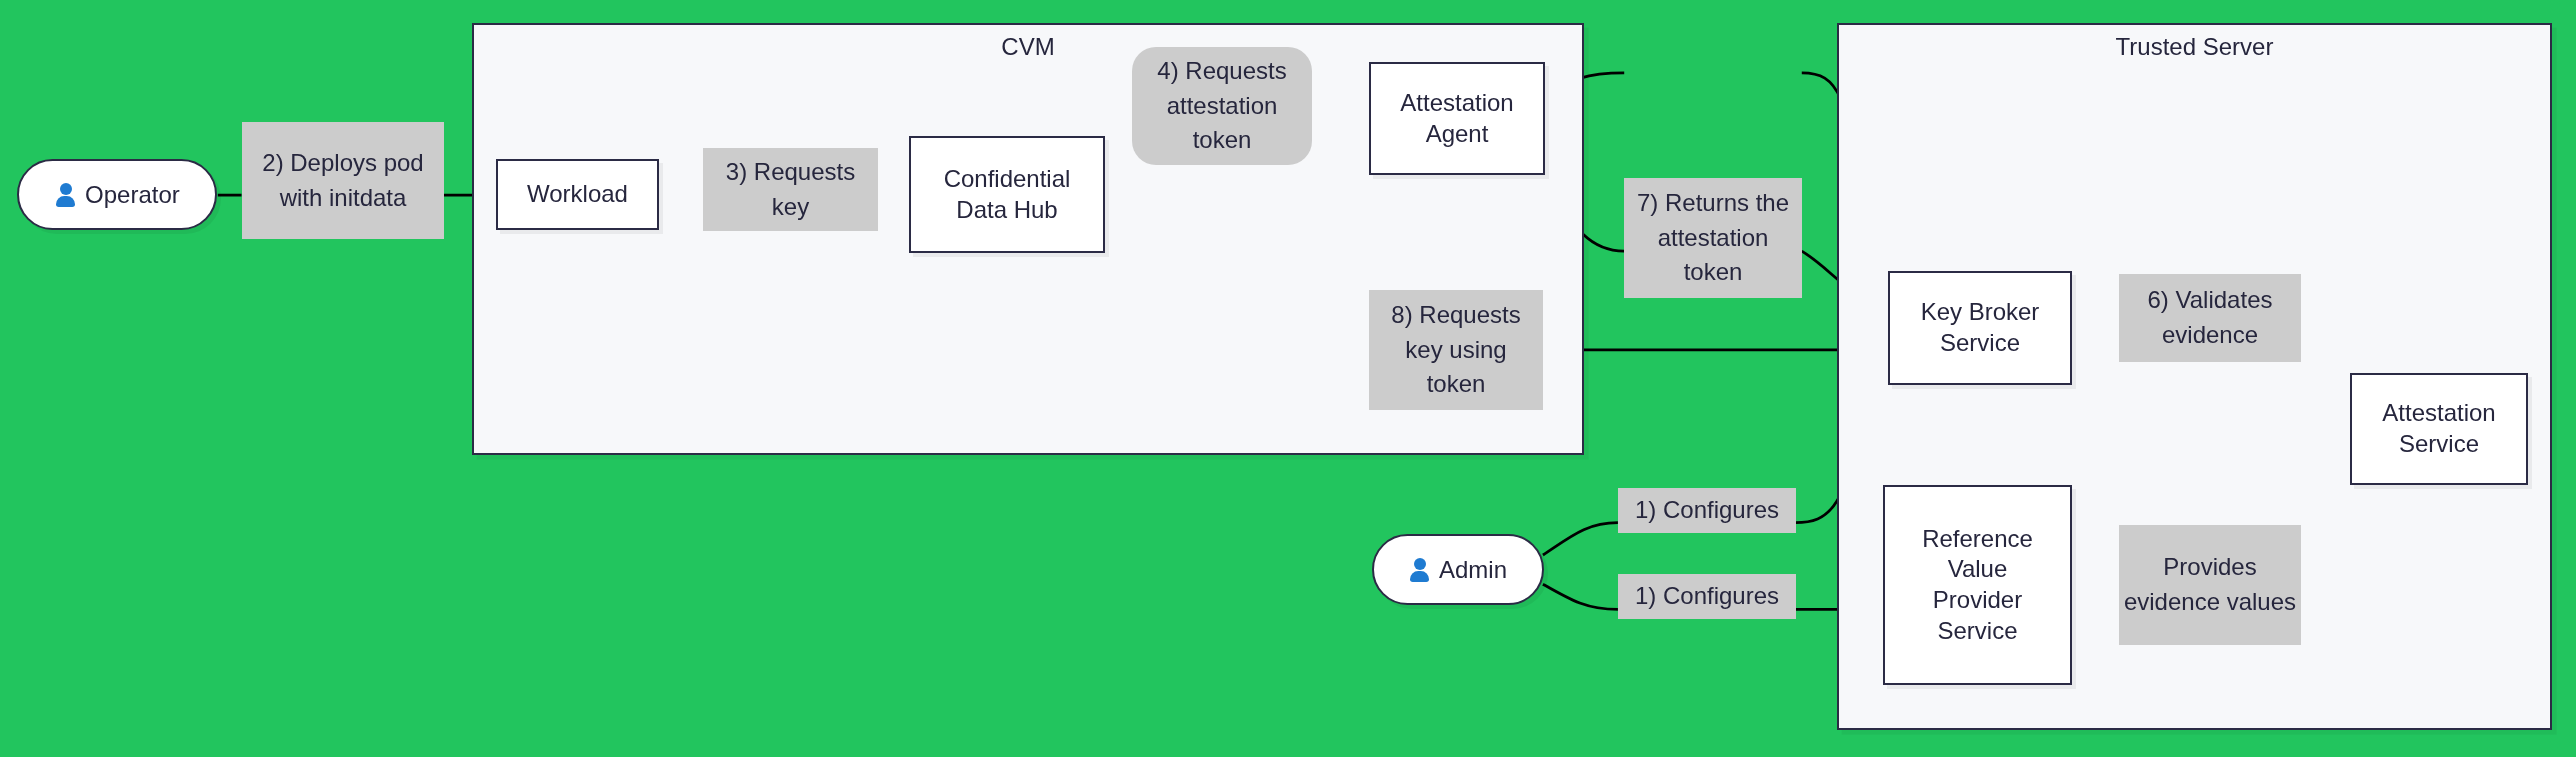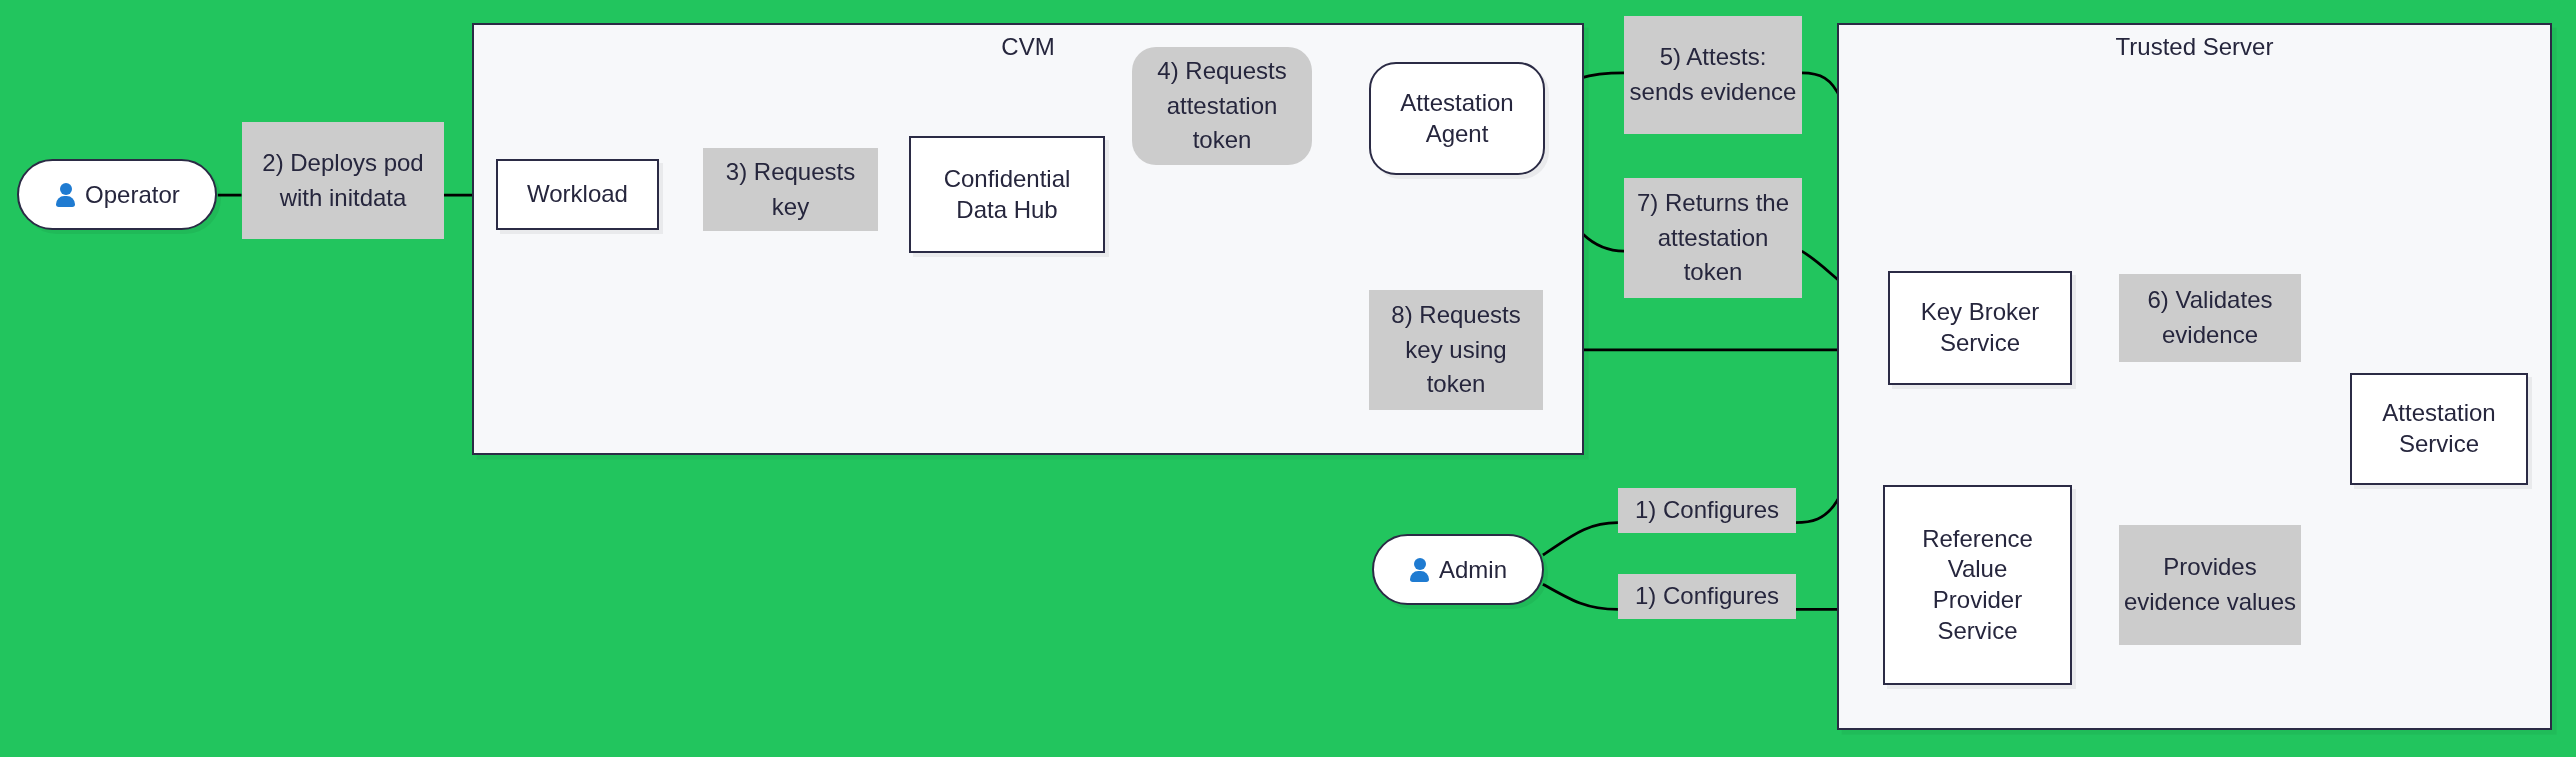--- a/index.html
+++ b/index.html
@@ -182,21 +182,21 @@
   </div>
 
   <div class="node" style="left:496px; top:159px; width:163px; height:71px;">
     <span>Workload</span>
   </div>
 
   <div class="node" style="left:909px; top:136px; width:196px; height:117px; padding:0 11px;">
     <span>Confidential Data Hub</span>
   </div>
 
-  <div class="node" style="left:1369px; top:62px; width:176px; height:113px; padding:0 4px;border-radius:27px;">
+  <div class="node" style="left:1369px; top:62px; width:176px; height:113px; padding:0 4px;">
     <span>Attestation Agent</span>
   </div>
 
   <div class="node" style="left:1888px; top:271px; width:184px; height:114px; padding:0 11px;">
     <span>Key Broker Service</span>
   </div>
 
   <div class="node" style="left:2350px; top:373px; width:178px; height:112px; padding:0 11px;">
     <span>Attestation Service</span>
   </div>
@@ -210,23 +210,20 @@
   </div>
 
   <div class="edge-label" style="left:703px; top:148px; width:175px; height:83px;">
     <span>3) Requests key</span>
   </div>
 
   <div class="edge-label" style="left:1132px; top:47px; width:180px; height:118px;border-radius:24px;">
     <span>4) Requests attestation token</span>
   </div>
 
-  <div class="edge-label" style="left:1624px; top:16px; width:178px; height:118px;">
-    <span>5) Attests: sends evidence</span>
-  </div>
 
   <div class="edge-label" style="left:2119px; top:274px; width:182px; height:88px;">
     <span>6) Validates evidence</span>
   </div>
 
   <div class="edge-label" style="left:1624px; top:178px; width:178px; height:120px;">
     <span>7) Returns the attestation token</span>
   </div>
 
   <div class="edge-label" style="left:1369px; top:290px; width:174px; height:120px;">

